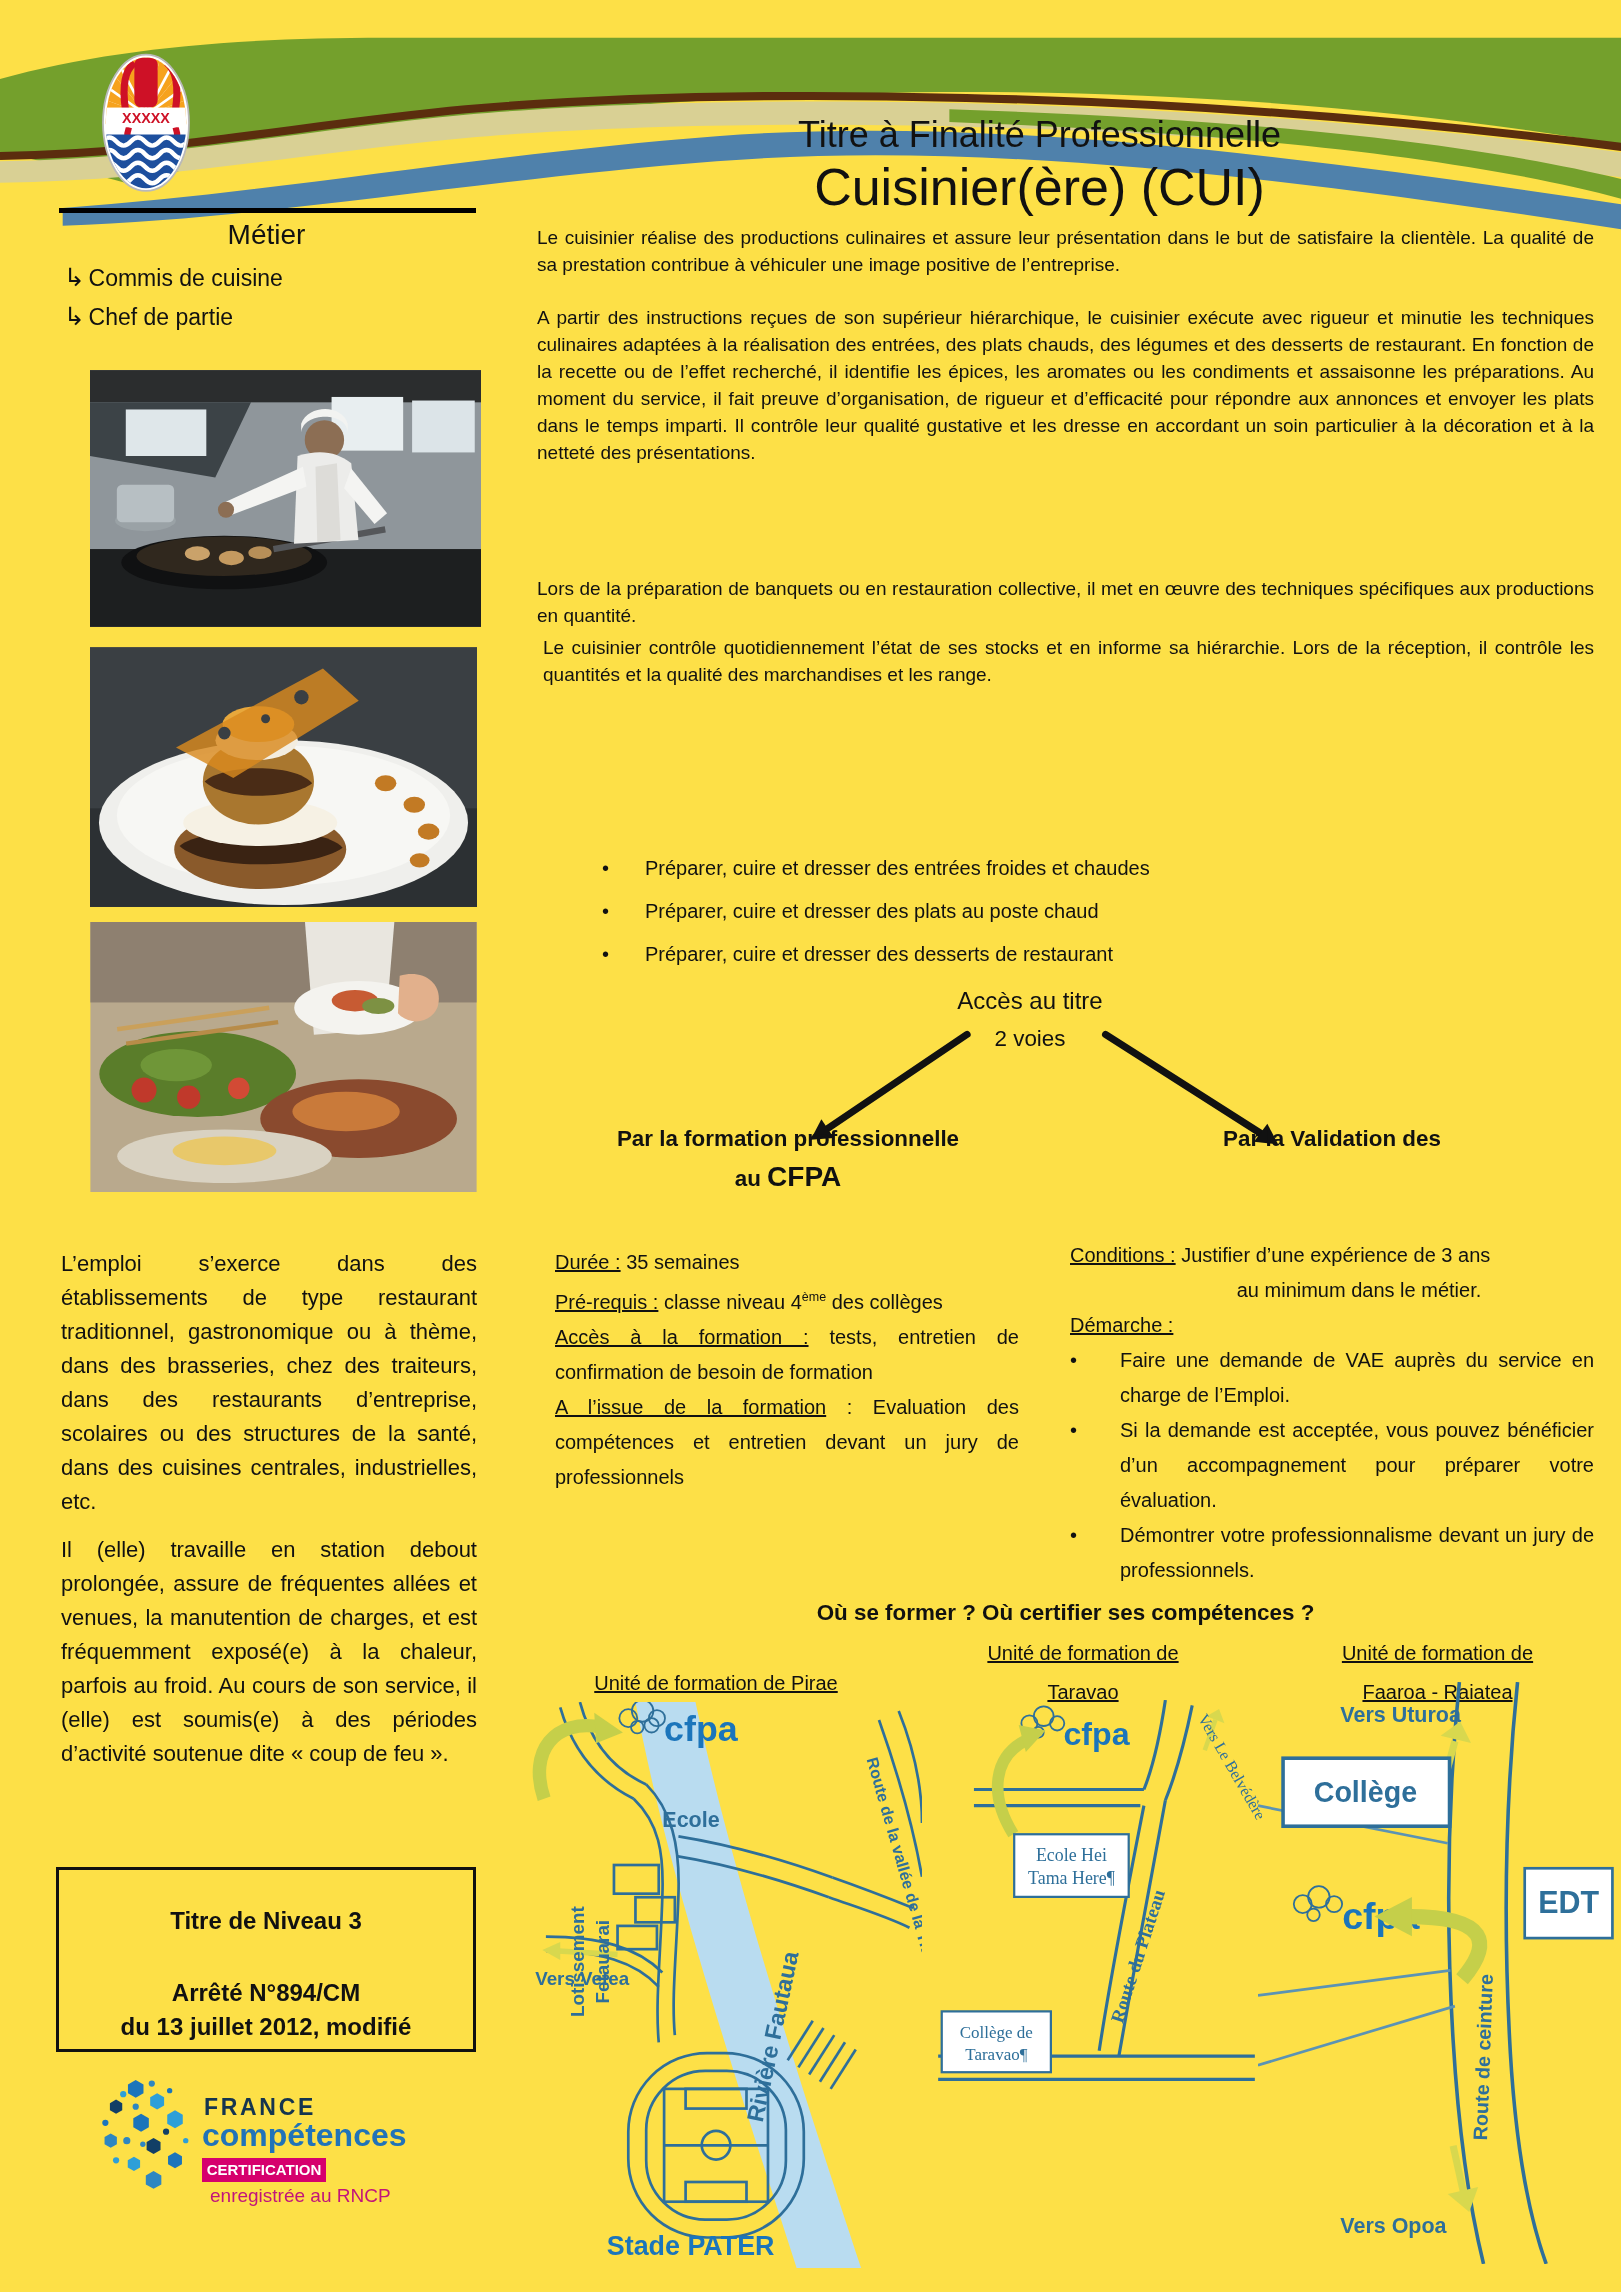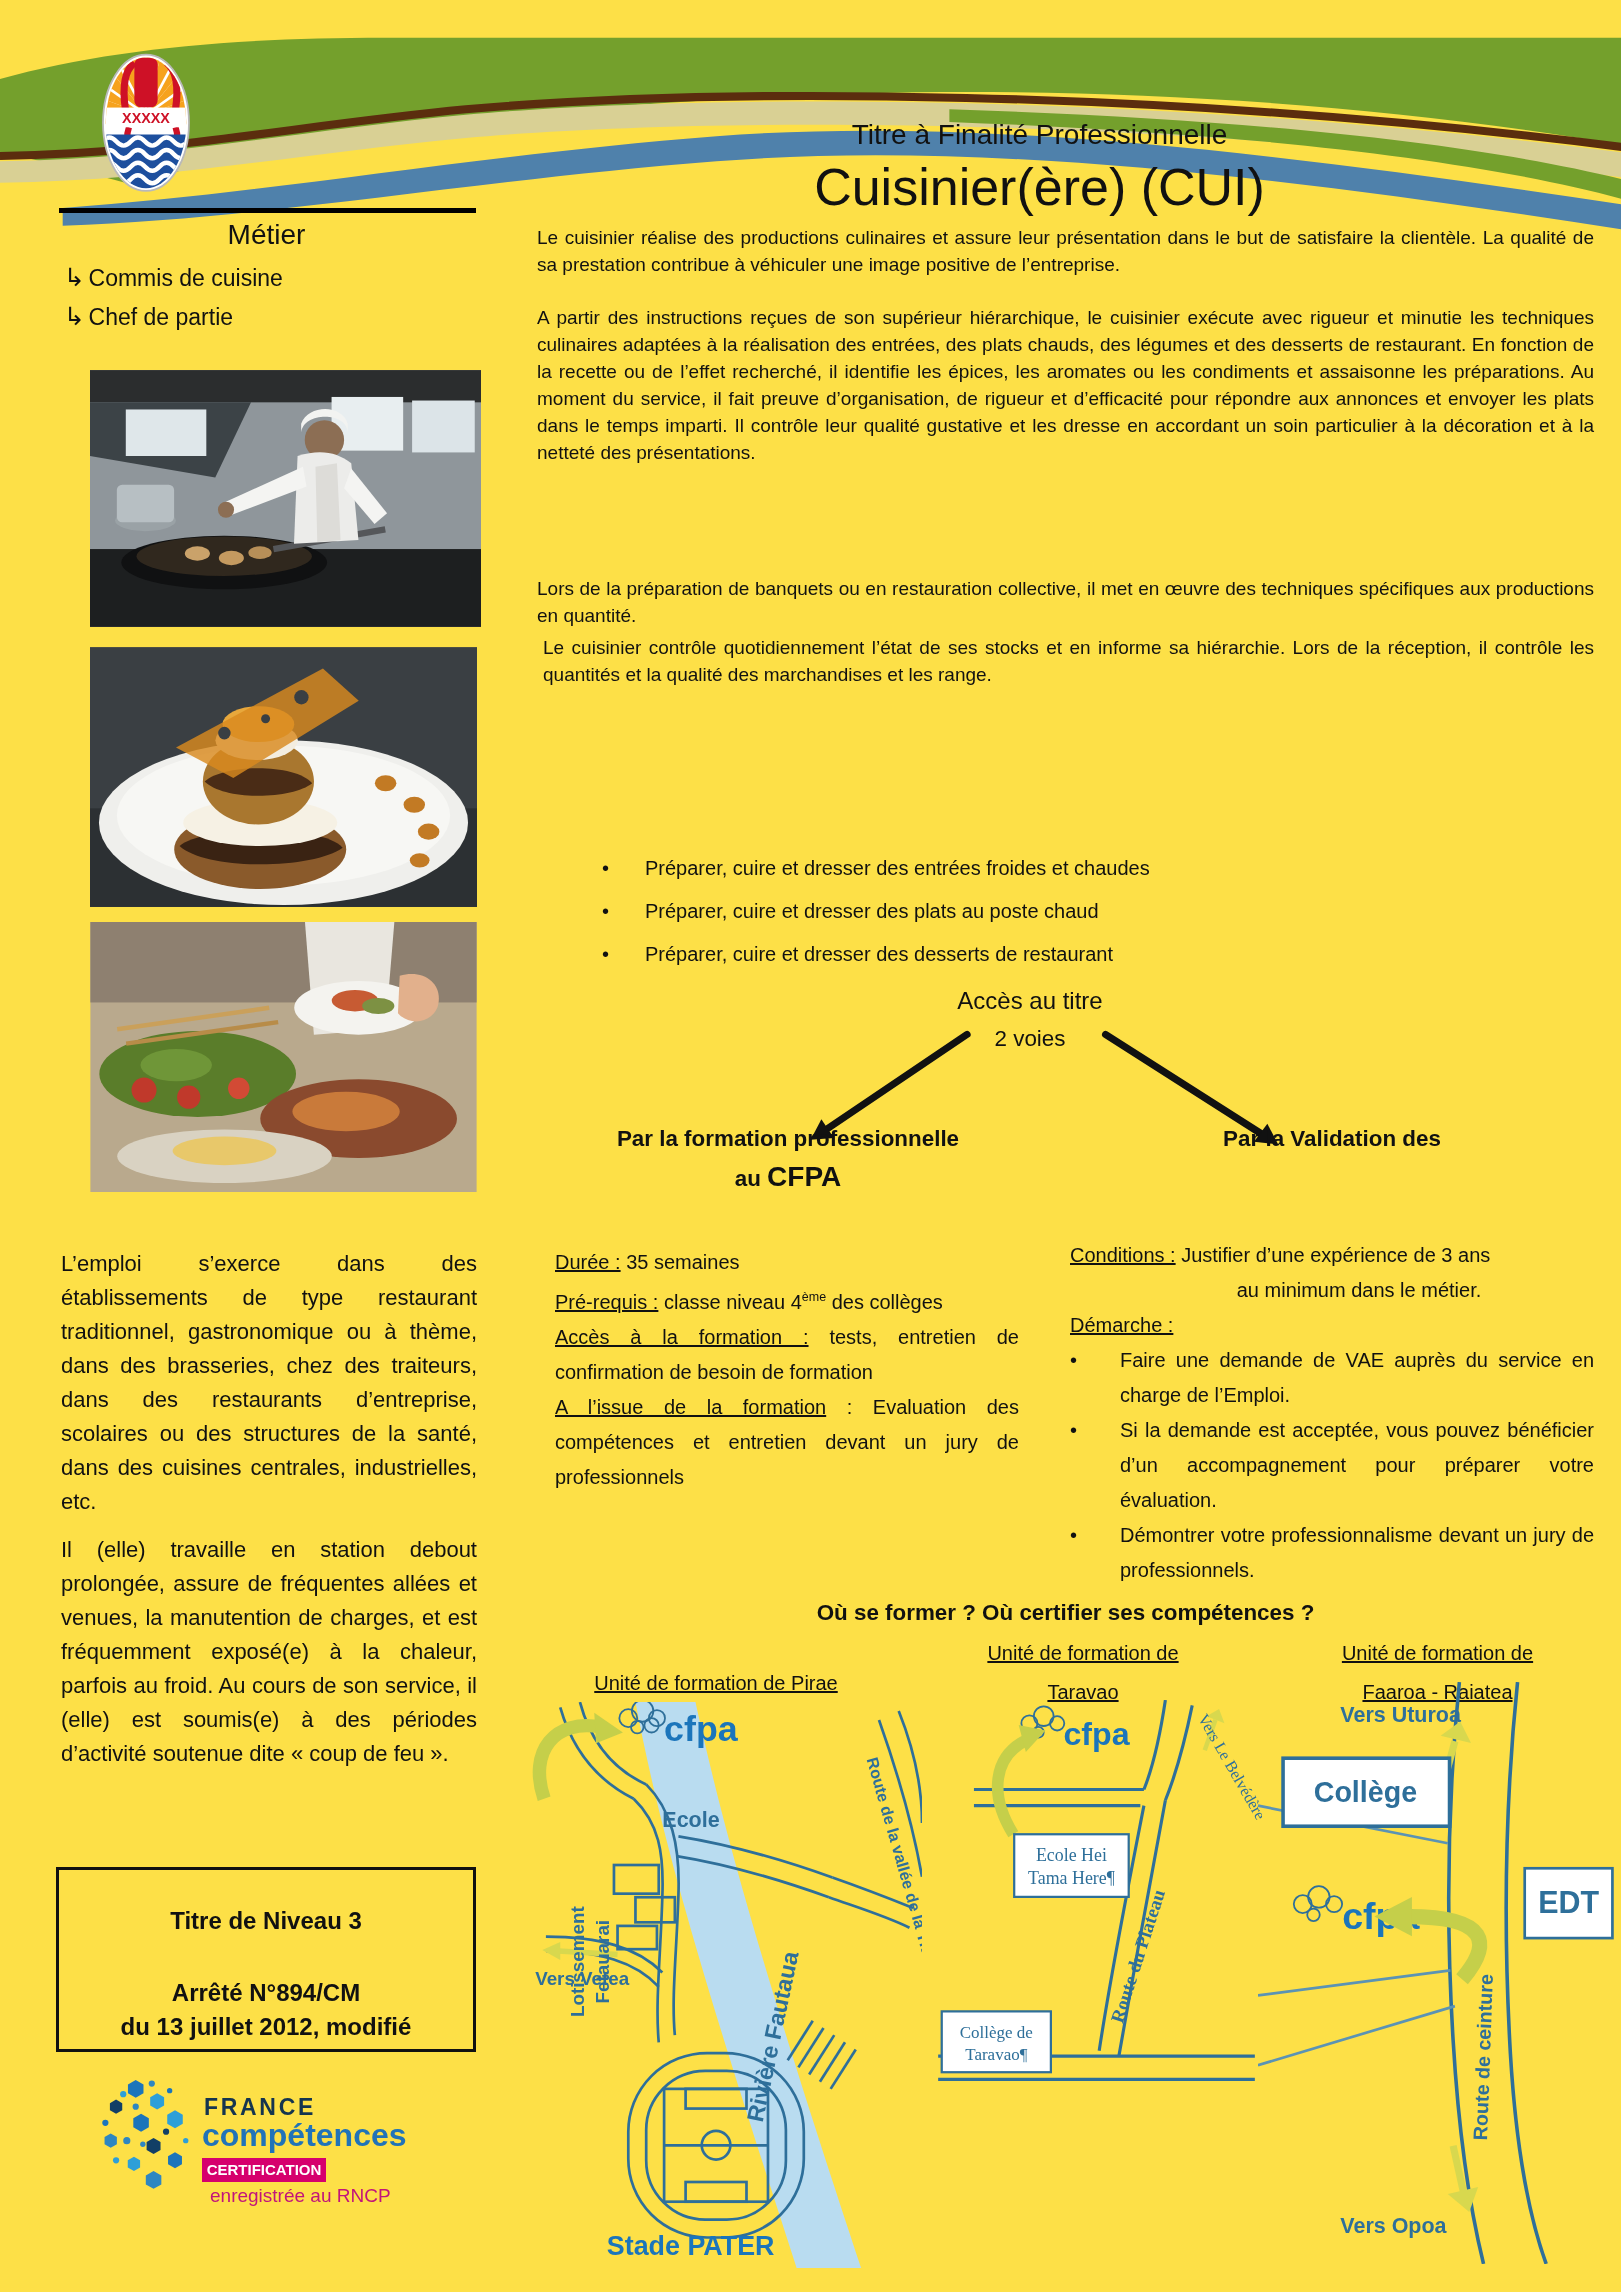--- a/index.html
+++ b/index.html
@@ -6,21 +6,21 @@
   .page{position:relative;width:1622px;height:2293px;background:#fde047;overflow:hidden;
         font-family:"Liberation Sans","DejaVu Sans",sans-serif;color:#111;}
   .abs{position:absolute;}
   .just{text-align:justify;}
   .ctr{text-align:center;}
   .b{font-weight:bold;}
   .u{text-decoration:underline;margin-top:24px;}
   p{margin:0;}
   
   .mtext{font-size:19px;line-height:27px;}
-  .mtitle-small{font-size:28px;line-height:38px;}
+  .mtitle-small{font-size:36px;line-height:38px;}
   .mtitle-big{font-size:52px;line-height:57px;}
   .ccp-row{display:flex;font-size:20px;line-height:43px;}
   .ccp-mark{width:43px;text-align:left;padding-left:0;}
   .ccp-txt{flex:1;}
   .acces{font-size:22.4px;line-height:36px;}
   .colhead{font-size:22.4px;line-height:36px;font-weight:bold;}
   .cfpa-big{font-size:28px;}
   .coltext{font-size:20px;line-height:35px;}
   .vstep{display:flex;margin-top:0;}
   .vbul{width:50px;font-size:20px;line-height:35px;}

